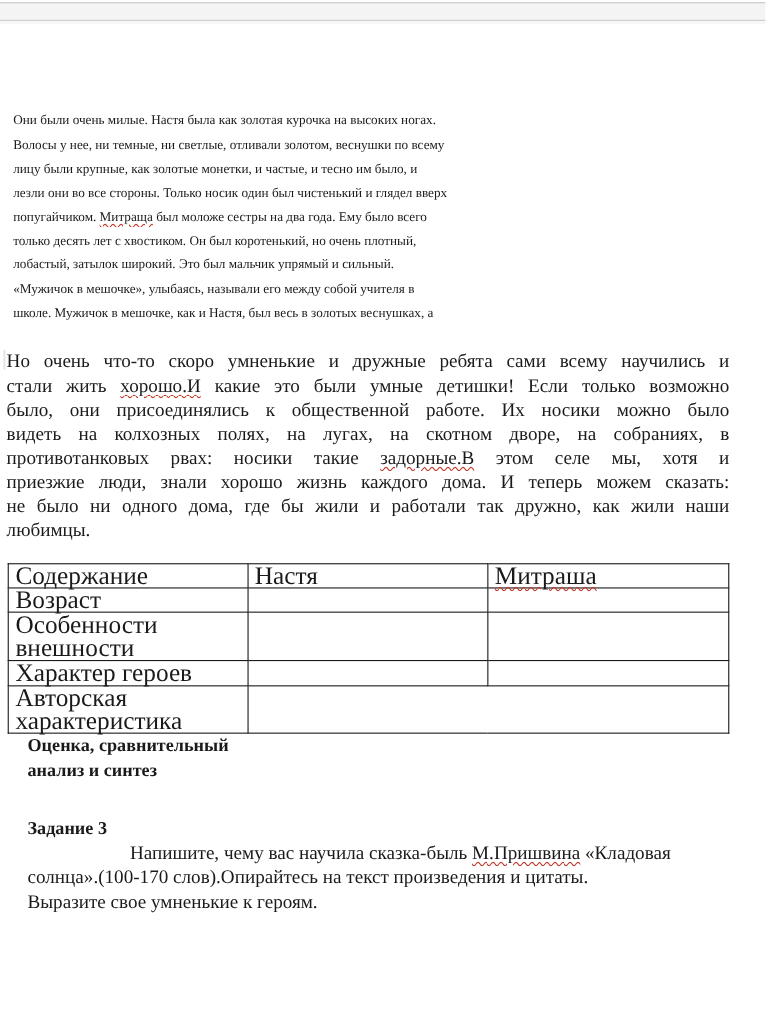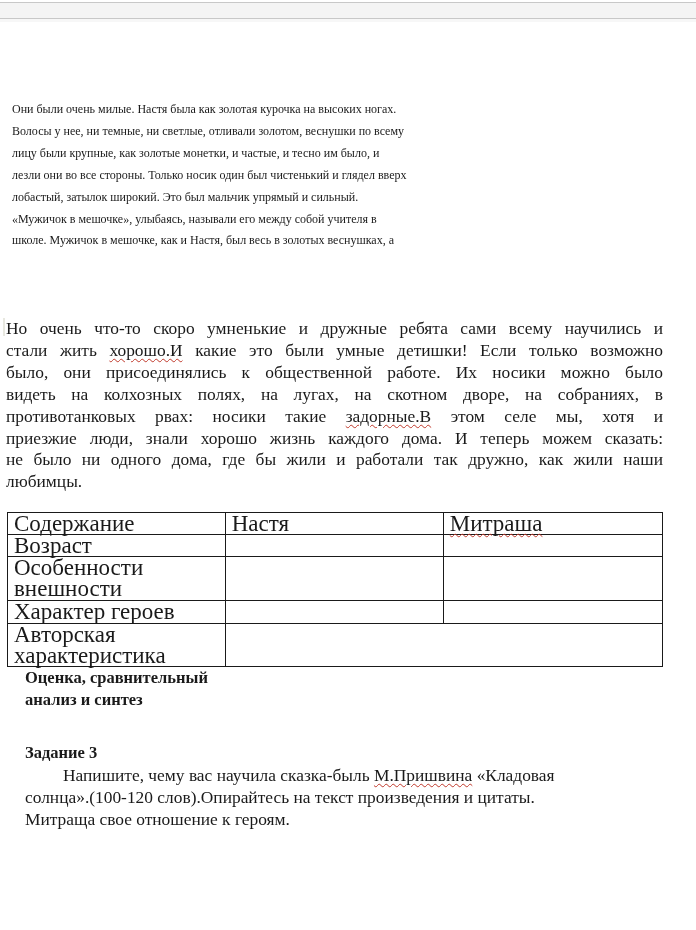--- a/index.html
+++ b/index.html
@@ -35,33 +35,35 @@
   table.grid td.c1 { width: 212px; }
   table.grid td.c2 { width: 213px; }
   .heading {
     position: absolute; left: 25px; font-weight: bold; font-size: 16.5px; line-height: 22px; margin: 0;
   }
   .task {
     position: absolute; left: 25px; top: 764px; width: 640px;
     font-size: 17.4px; line-height: 22px; margin: 0;
   }
   .task .ln { display: block; white-space: nowrap; }
-  .task .indent { padding-left: 38px; }
+  .task .indent { padding-left: 38px; text-align: center; }
 </style>
 </head>
 <body>
 
 <div class="topbar"></div>
 <div class="topbar-shadow"></div>
 
 <p class="p1">
   <span class="ln">Они были очень милые. Настя была как золотая курочка на высоких ногах.</span>
   <span class="ln">Волосы у нее, ни темные, ни светлые, отливали золотом, веснушки по всему</span>
   <span class="ln">лицу были крупные, как золотые монетки, и частые, и тесно им было, и</span>
   <span class="ln">лезли они во все стороны. Только носик один был чистенький и глядел вверх</span>
+  <span class="ln"><span>попугайчиком. </span><span class="spell">Митраща</span><span> был моложе сестры на два года. Ему было всего</span></span>
+  <span class="ln">только десять лет с хвостиком. Он был коротенький, но очень плотный,</span>
   <span class="ln">лобастый, затылок широкий. Это был мальчик упрямый и сильный.</span>
   <span class="ln">«Мужичок в мешочке», улыбаясь, называли его между собой учителя в</span>
   <span class="ln">школе. Мужичок в мешочке, как и Настя, был весь в золотых веснушках, а</span>
 </p>
 
 <div class="p2-marker"></div>
 <p class="p2">
   <span class="ln">Но очень что-то скоро умненькие и дружные ребята сами всему научились и</span>
   <span class="ln"><span>стали жить </span><span class="spell">хорошо.И</span><span> какие это были умные детишки! Если только возможно</span></span>
   <span class="ln">было, они присоединялись к общественной работе. Их носики можно было</span>
@@ -102,15 +104,15 @@
   </table>
 
 <p class="heading" style="top:667px">
   <span>Оценка, сравнительный</span><br>
   <span>анализ и синтез</span>
 </p>
 <p class="heading" style="top:742px">Задание 3</p>
 
 <p class="task">
   <span class="ln indent"><span>Напишите, чему вас научила сказка-быль  </span><span class="spell">М.Пришвина</span><span>  «Кладовая</span></span>
-  <span class="ln">солнца».(100-120 слов).Опирайтесь на текст произведения и цитаты.</span>
-  <span class="ln">Митраща свое отношение к героям.</span>
+  <span class="ln">солнца».(100-170 слов).Опирайтесь на текст произведения и цитаты.</span>
+  <span class="ln">Выразите свое умненькие к героям.</span>
 </p>
 
 </body></html>

